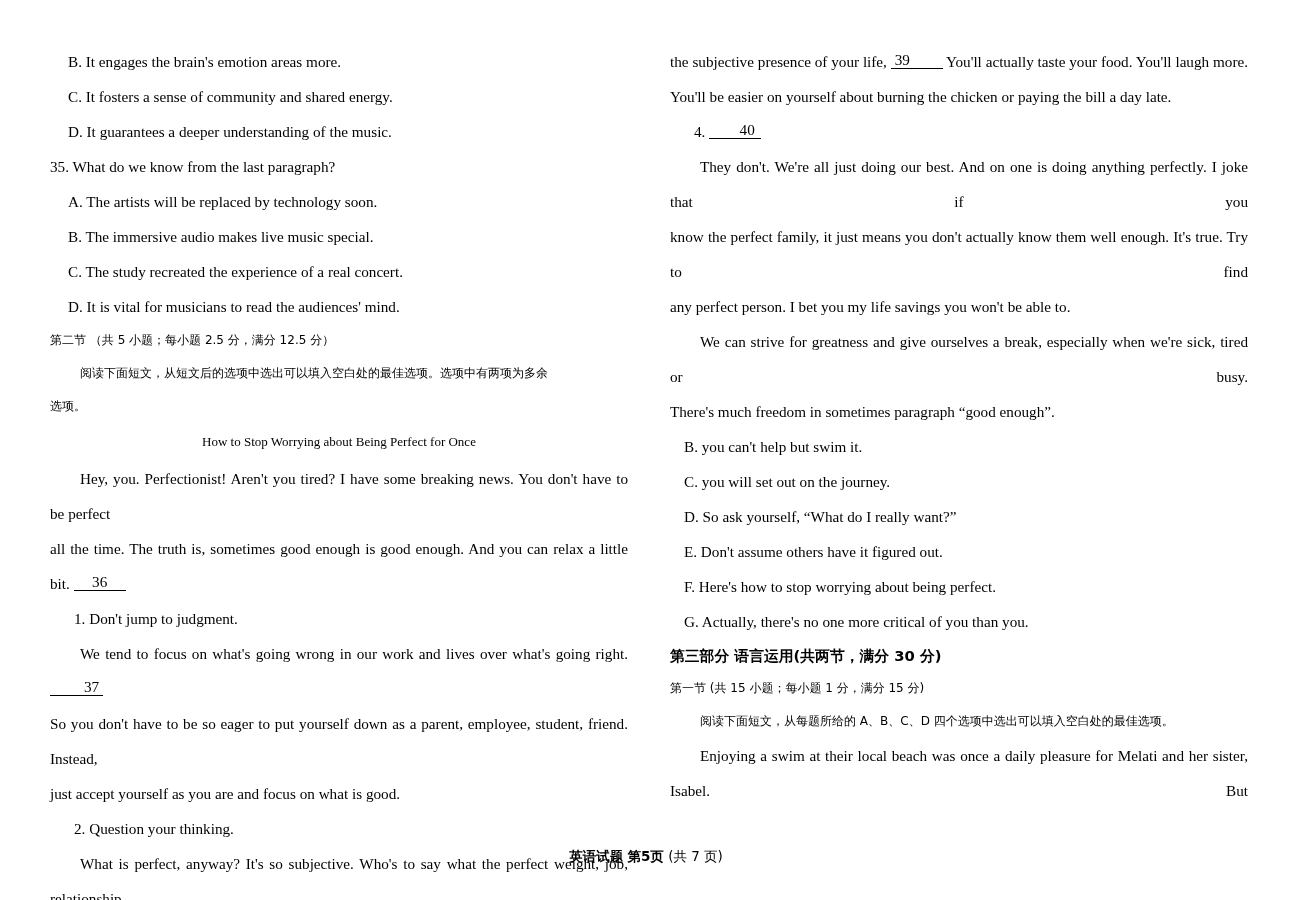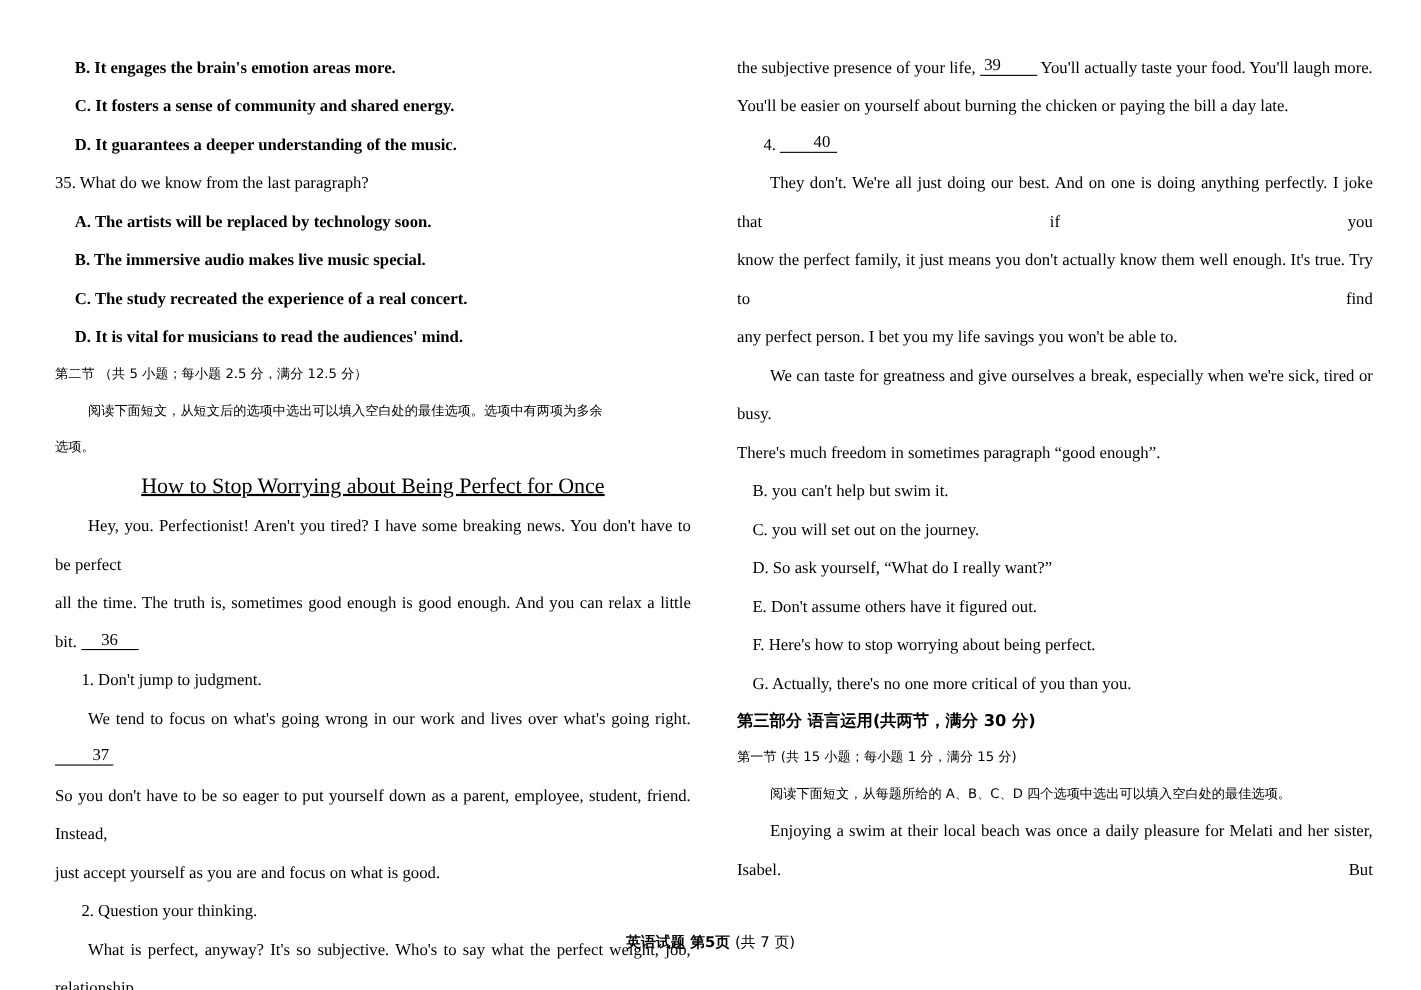--- a/index.html
+++ b/index.html
@@ -35,21 +35,20 @@
   
   p {
     margin: 0;
     font-size: 15.2px;
     line-height: 35px;
     text-align: justify;
     text-justify: inter-word;
   }
   .opt {
     padding-left: 18px;
-    font-weight: bold;
   }
   .opt-narrow {
     padding-left: 14px;
   }
   .q {
     padding-left: 0;
   }
   .indent {
     text-indent: 30px;
   }
@@ -62,23 +61,22 @@
     line-height: 33px;
   }
   .cn-b {
     font-family: "DejaVu Sans", sans-serif;
     font-size: 14.8px;
     font-weight: bold;
     line-height: 33px;
   }
   .title {
     text-align: center;
-    font-size: 20px;
+    font-size: 13px;
     line-height: 38px;
-    text-decoration: underline;
   }
   .blank {
     display: inline-block;
     min-width: 44px;
     border-bottom: 1px solid #000000;
     text-align: center;
     line-height: 1.05;
     position: relative;
     top: -2px;
     padding: 0 4px;
@@ -146,21 +144,21 @@
         <span>You'll actually taste your food. You'll laugh more.</span></p>
       <p>You'll be easier on yourself about burning the chicken or paying the bill a day late.</p>
 
       <p class="indent-sm"><span>4.</span>
         <span class="blank">40</span></p>
 
       <p class="indent spread">They don't. We're all just doing our best. And on one is doing anything perfectly. I joke that if you</p>
       <p class="spread">know the perfect family, it just means you don't actually know them well enough. It's true. Try to find</p>
       <p>any perfect person. I bet you my life savings you won't be able to.</p>
 
-      <p class="indent spread">We can taste for greatness and give ourselves a break, especially when we're sick, tired or busy.</p>
+      <p class="indent spread">We can strive for greatness and give ourselves a break, especially when we're sick, tired or busy.</p>
       <p>There's much freedom in sometimes paragraph “good enough”.</p>
 
       <p class="opt-narrow">B. you can't help but swim it.</p>
       <p class="opt-narrow">C. you will set out on the journey.</p>
       <p class="opt-narrow">D. So ask yourself, “What do I really want?”</p>
       <p class="opt-narrow">E. Don't assume others have it figured out.</p>
       <p class="opt-narrow">F. Here's how to stop worrying about being perfect.</p>
       <p class="opt-narrow">G. Actually, there's no one more critical of you than you.</p>
 
       <p class="cn-b">第三部分 语言运用(共两节，满分 30 分)</p>

